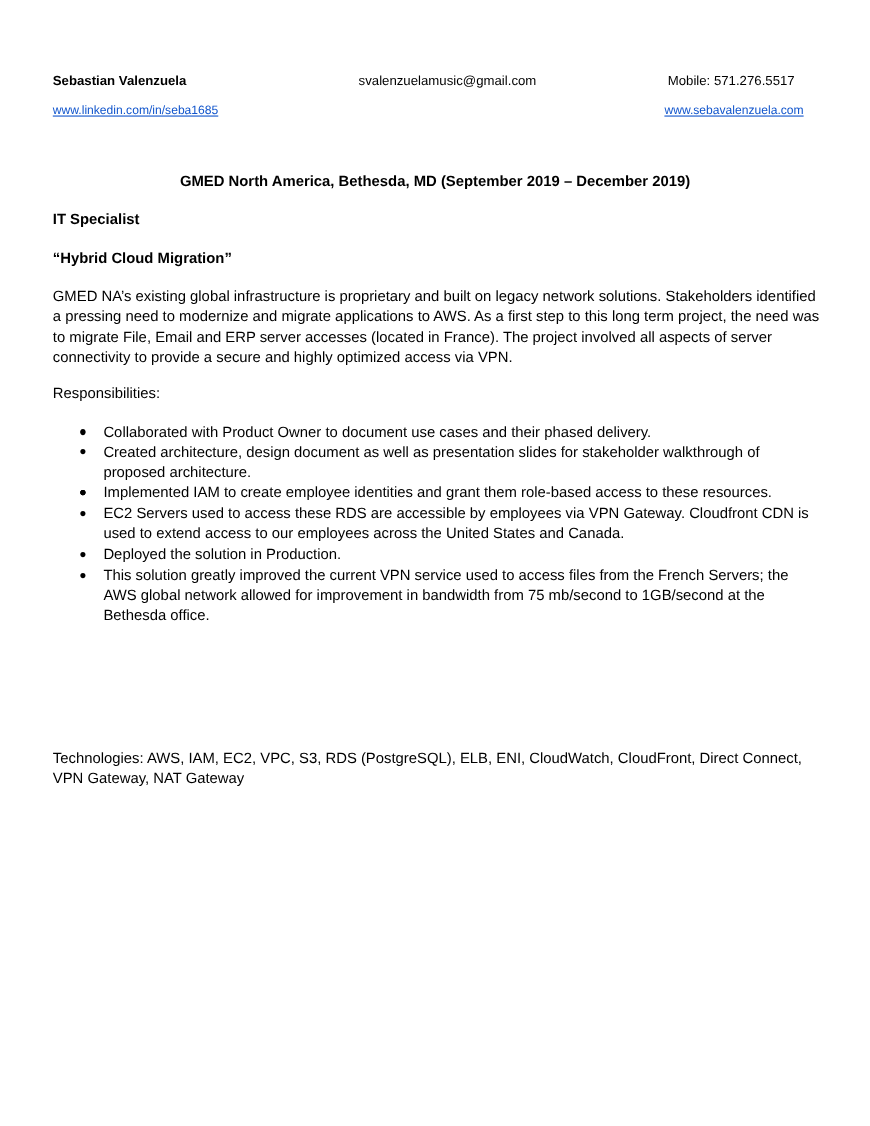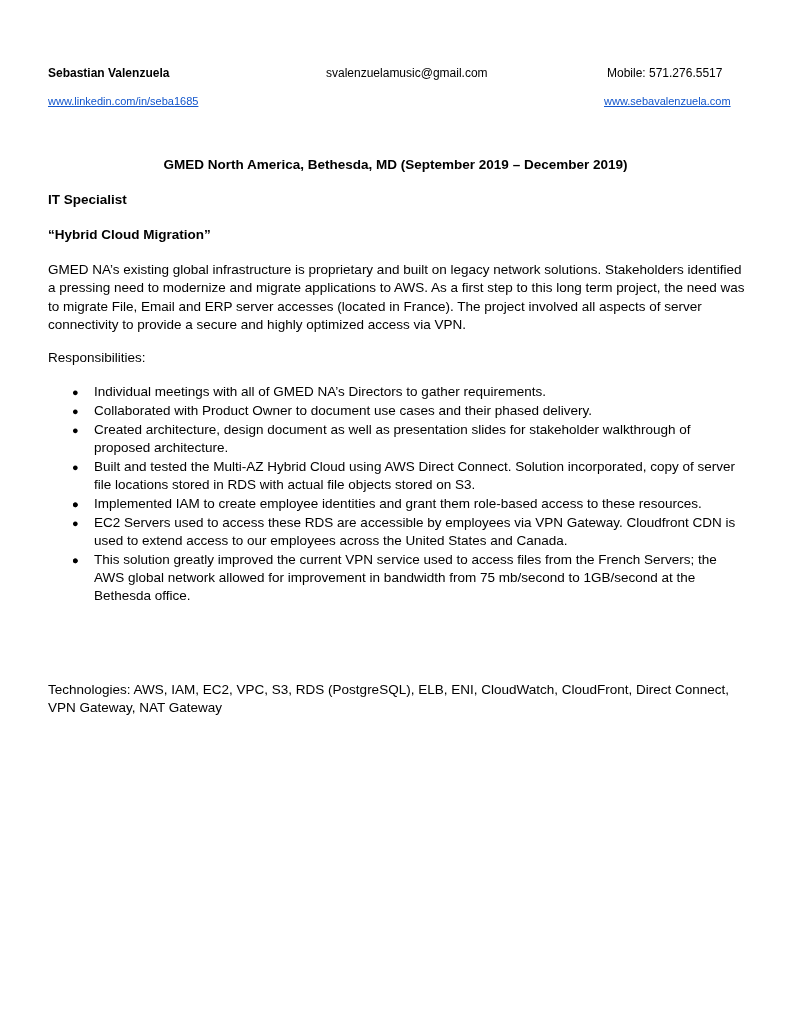--- a/index.html
+++ b/index.html
@@ -48,24 +48,24 @@
 
 <div class="abs job-title">GMED North America, Bethesda, MD (September 2019 – December 2019)</div>
 <div class="abs role">IT Specialist</div>
 <div class="abs project">“Hybrid Cloud Migration”</div>
 
 <div class="para">GMED NA’s existing global infrastructure is proprietary and built on legacy network solutions. Stakeholders identified a pressing need to modernize and migrate applications to AWS. As a first step to this long term project, the need was to migrate File, Email and ERP server accesses (located in France). The project involved all aspects of server connectivity to provide a secure and highly optimized access via VPN.</div>
 
 <div class="abs resp">Responsibilities:</div>
 
 <ul class="bullets">
-  <li><span class="dot">●</span><span>Individual meetings with all of GMED NA’s Directors to gather requirements.</span></li>
+  <li><span class="dot">●</span></li>
   <li><span class="dot">●</span><span>Collaborated with Product Owner to document use cases and their phased delivery.</span></li>
   <li><span class="dot">●</span><span>Created architecture, design document as well as presentation slides for stakeholder walkthrough of proposed architecture.</span></li>
-  <li><span class="dot">●</span><span>Built and tested the Multi-AZ Hybrid Cloud using AWS Direct Connect. Solution incorporated, copy of server file locations stored in RDS with actual file objects stored on S3.</span></li>
+  <li><span class="dot">●</span></li>
   <li><span class="dot">●</span></li>
   <li><span class="dot">●</span><span>Implemented IAM to create employee identities and grant them role-based access to these resources.</span></li>
   <li><span class="dot">●</span><span>EC2 Servers used to access these RDS are accessible by employees via VPN Gateway. Cloudfront CDN is used to extend access to our employees across the United States and Canada.</span></li>
-  <li><span class="dot">●</span></li>
+  <li><span class="dot">●</span><span>Deployed the solution in Production.</span></li>
   <li><span class="dot">●</span><span>This solution greatly improved the current VPN service used to access files from the French Servers; the AWS global network allowed for improvement in bandwidth from 75 mb/second to 1GB/second at the Bethesda office.</span></li>
 </ul>
 
 <div class="tech"><b>Technologies:</b><span> AWS, IAM, EC2, VPC, S3, RDS (PostgreSQL), ELB, ENI, CloudWatch, CloudFront, Direct Connect, VPN Gateway, NAT Gateway</span></div>
 
 </body></html>

